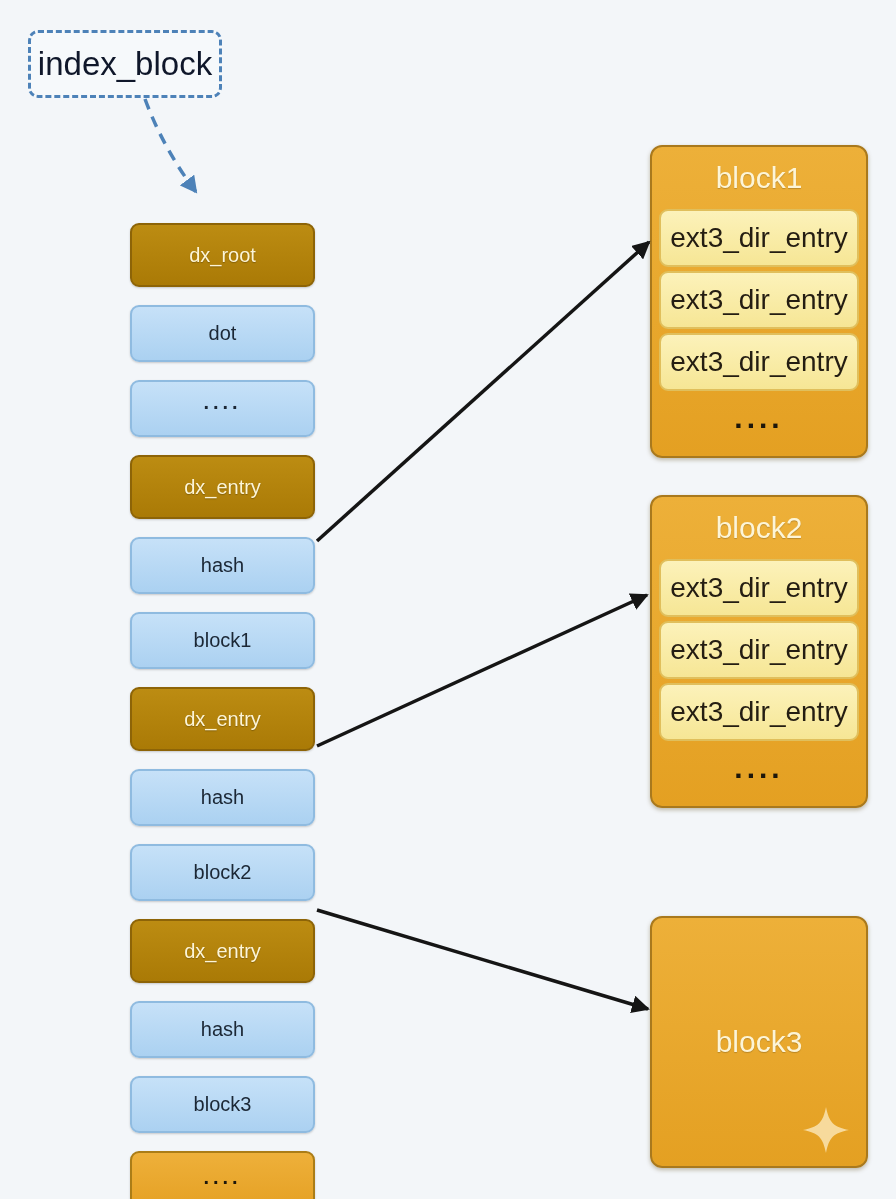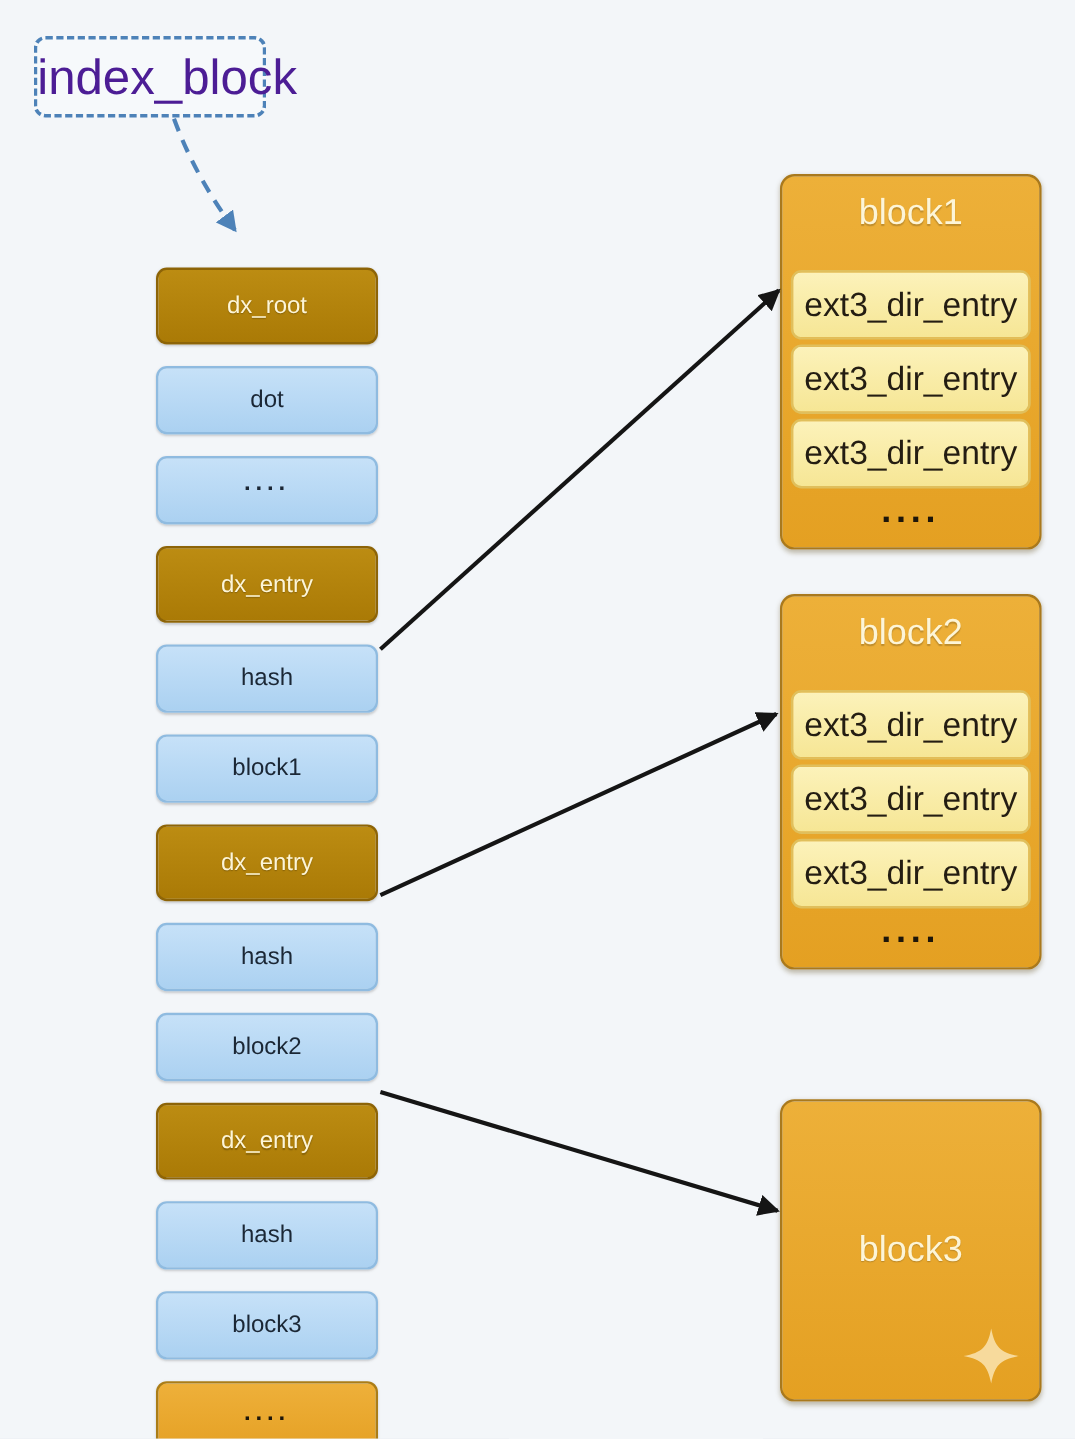--- a/index.html
+++ b/index.html
@@ -12,22 +12,22 @@
     background: #f3f6f9;
     overflow: hidden;
   }
 
   
   .index-label {
     position: absolute; left: 28px; top: 30px;
     width: 194px; height: 68px;
     border: 3px dashed #4d82b8; border-radius: 10px;
     background: #f6f9fb;
-    display: flex; align-items: center; 
-    font-size: 41px; color: #4c1d95;
+    display: flex; align-items: center; justify-content: center;
+    font-size: 33px; color: #0f172a;
   }
 
   
   .index-col {
     position: absolute; left: 130px; top: 207px; width: 185px;
     display: flex; flex-direction: column; gap: 2px;
   }
   .row {
     width: 100%;
     border-radius: 9px;
@@ -66,21 +66,21 @@
     border: 2px solid #a9791d;
     box-shadow: 0 2px 4px rgba(90,70,20,.35);
     display: flex; flex-direction: column;
   }
   .block-title {
     flex: 0 0 62px;
     display: flex; align-items: center; justify-content: center;
     font-size: 30px; color: #fdf5d7;
     text-shadow: 0 1px 1px rgba(0,0,0,.2);
   }
-  .entries { display: flex; flex-direction: column; gap: 4px; padding: 0 7px; margin-top: 16px; }
+  .entries { display: flex; flex-direction: column; gap: 4px; padding: 0 7px; }
   .entry {
     height: 58px;
     border-radius: 9px;
     background: linear-gradient(#fcf2ba, #f6e695);
     border: 2px solid #e0bf5c;
     display: flex; align-items: center; justify-content: center;
     font-size: 28px; color: #241d12;
   }
   .block-more {
     flex: 1;

